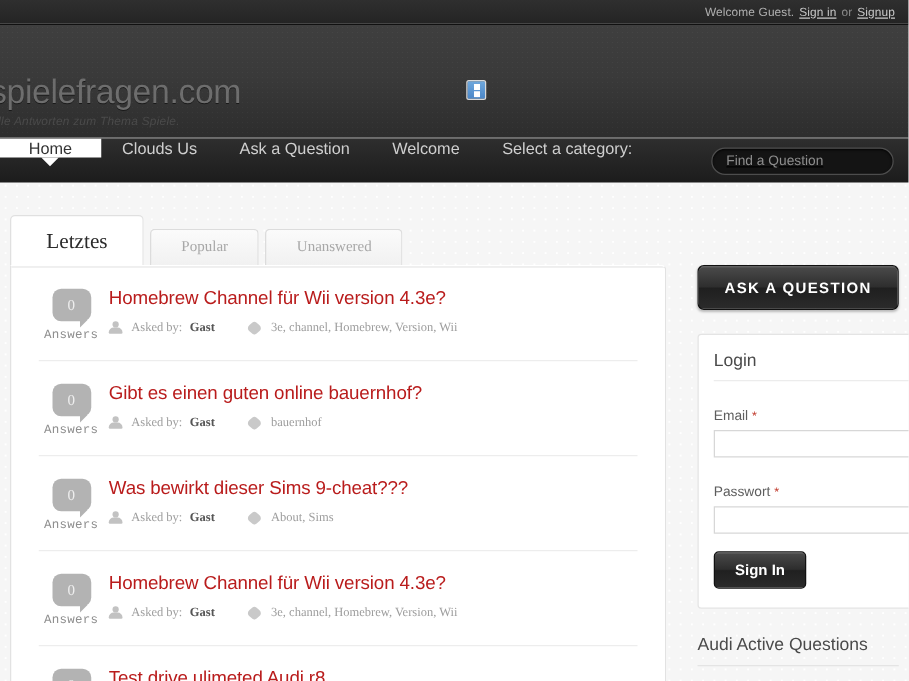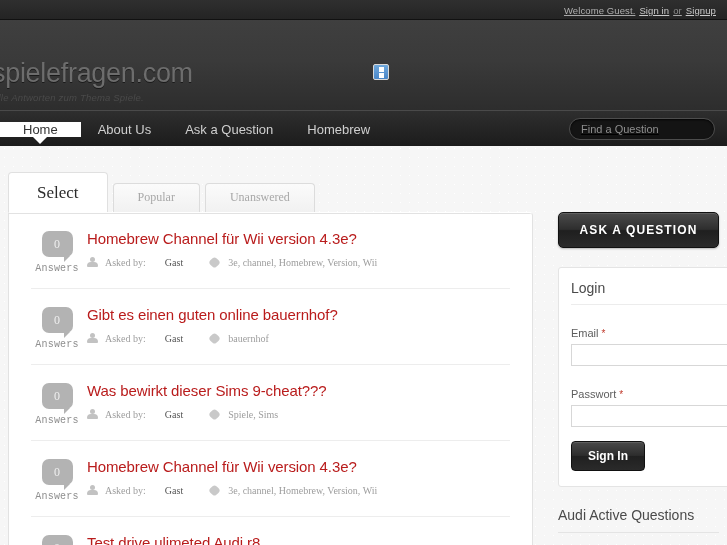--- a/index.html
+++ b/index.html
@@ -34,21 +34,20 @@
   .topbar-inner {
     position: absolute;
     right: 11px; top: 0;
     height: 20px;
     display: flex;
     align-items: center;
     gap: 4px;
     font-size: 9.5px;
     color: #a6a6a6;
     letter-spacing: .1px;
-    text-decoration: underline;
   }
   .topbar-inner .welcome { color: #b0b0b0; }
   .topbar-inner a {
     color: #c9c9c9;
     text-decoration: underline;
   }
   .topbar-inner .or { color: #8d8d8d; }
 
   
   .header {
@@ -111,21 +110,21 @@
     top: 110px; left: 0;
     width: 727px;
     height: 36px;
     background: linear-gradient(#2e2e2e, #1c1c1c);
     border-top: 1px solid #4a4a4a;
   }
   .nav ul {
     list-style: none;
     display: flex;
     height: 36px;
-    align-items: center;
+    align-items: flex-start;
   }
   .nav li {
     display: flex;
     align-items: center;
     padding: 0 17px;
     font-size: 13px;
     color: #cfcfcf;
     cursor: pointer;
     position: relative;
     white-space: nowrap;
@@ -304,21 +303,21 @@
     font-family: "Liberation Serif", serif;
     font-size: 10px;
     color: #9d9d9d;
   }
   .meta-group {
     display: flex;
     align-items: center;
     margin-right: 26px;
     white-space: nowrap;
   }
-  .meta-group b { color: #555; font-weight: normal; margin-left: 19px; }
+  .meta-group b { color: #555; font-weight: bold; margin-left: 6px; }
 
   .icon-people {
     position: relative;
     width: 13px; height: 11px;
     margin-right: 5px;
     flex: 0 0 13px;
   }
   .icon-people::before {
     content: "";
     position: absolute;
@@ -449,37 +448,38 @@
       <div class="logo-tag">Alle Antworten zum Thema Spiele.</div>
     </div>
     <div class="broken-img">
         <i></i>
       </div>
   </div>
 
   <div class="nav">
     <ul>
       <li class="active">Home</li>
-      <li>About Us</li>
+      <li>Clouds Us</li>
       <li>Ask a Question</li>
-      <li>Homebrew</li>
+      <li>Welcome</li>
+      <li>Select a category:</li>
     </ul>
 
     <div class="search-wrap">
       <input type="text" placeholder="Find a Question" style="">
       <button class="search-btn">
         
       </button>
     </div>
   </div>
 
   <div class="main">
 
     <div class="tabs">
-      <div class="tab active">Select</div>
+      <div class="tab active">Letztes</div>
       <div class="tab">Popular</div>
       <div class="tab">Unanswered</div>
     </div>
 
     <div class="panel">
       <div class="q-list">
 
         <div class="q-item">
           <div class="q-count">
             <div class="bubble">
@@ -536,21 +536,21 @@
           <div class="q-body">
             <div class="q-title">Was bewirkt dieser Sims 9-cheat???</div>
             <div class="q-meta">
               <div class="meta-group">
                 <span class="icon-people"></span>
                 <span>Asked by:</span>
                 <b>Gast</b>
               </div>
               <div class="meta-group">
                 <span class="icon-tag"></span>
-                <span>Spiele, Sims</span>
+                <span>About, Sims</span>
               </div>
             </div>
           </div>
         </div>
 
         <div class="q-item">
           <div class="q-count">
             <div class="bubble">
               <span>0</span>
             </div>

